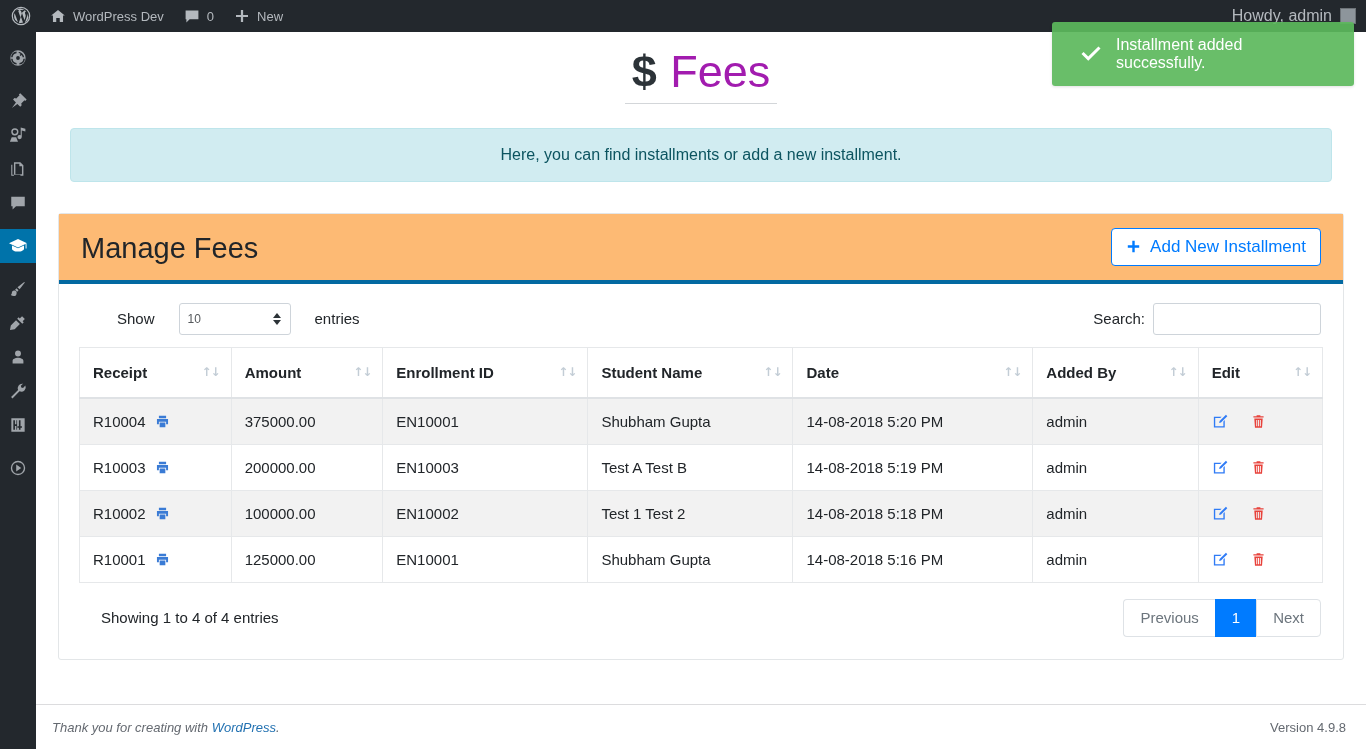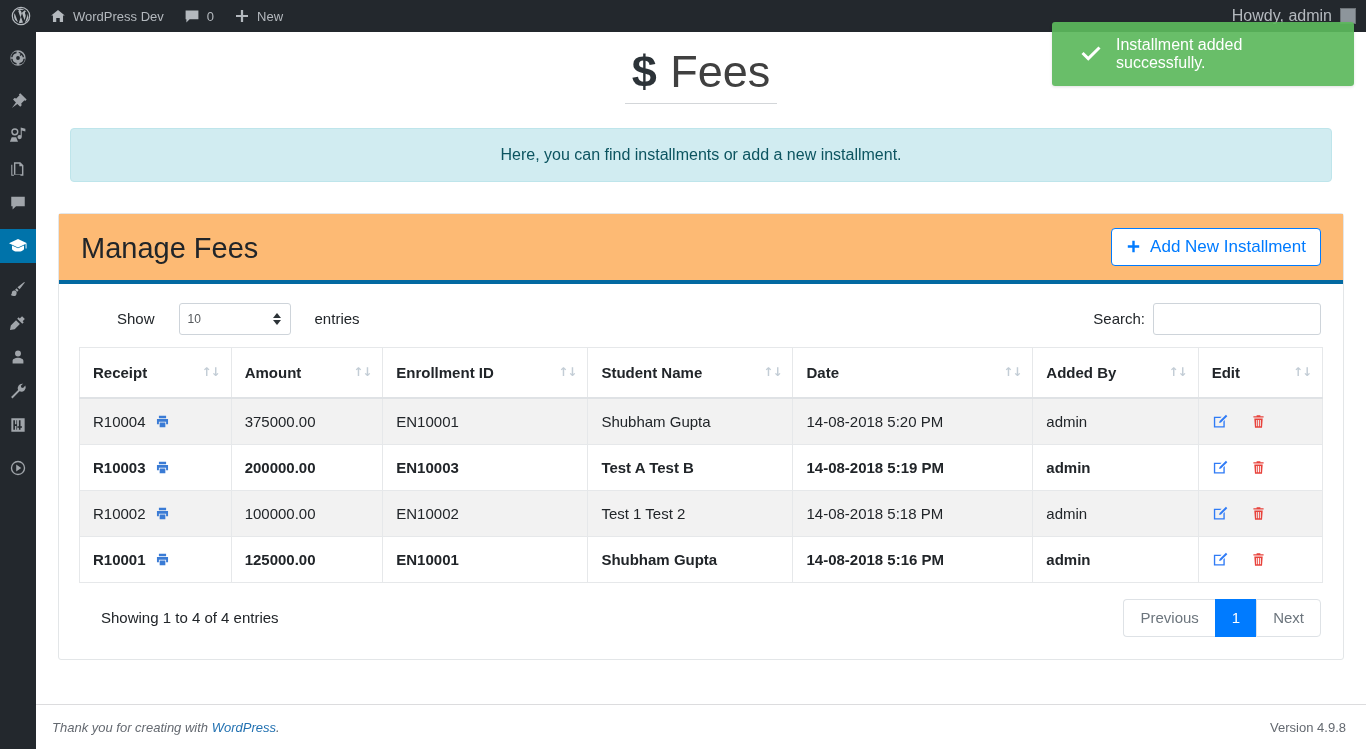--- a/index.html
+++ b/index.html
@@ -85,21 +85,21 @@
     font-size: 45px;
     color: #2c3338;
     line-height: 1.15;
   }
   .page-title .money {
     font-weight: 700;
     letter-spacing: 1px;
   }
   .page-title .ttl {
     font-weight: 300;
-    color: #404040;
+    color: #a21caf;
   }
   .title-underline {
     width: 152px; height: 1px;
     background: #d3d6d9;
     margin: 5px auto 0;
   }
 
   
   .alert-info {
     margin: 24px 34px 0 34px;
@@ -222,21 +222,21 @@
     font-size: 12px;
     color: #c3cdd6;
     letter-spacing: -1px;
     font-family: "DejaVu Sans", sans-serif;
   }
   table.fees tbody td {
     padding: 14px 13px;
     color: #212529;
   }
   table.fees tbody tr.odd td { background: #f2f2f2; }
-  table.fees tbody tr.even td { background: #ffffff; font-weight: bold; }
+  table.fees tbody tr.even td { background: #ffffff; }
 
   .receipt-cell { display: flex; align-items: center; gap: 9px; }
   .icon-btn {
     display: inline-flex; align-items: center; justify-content: center;
     background: none; border: none; padding: 0; cursor: pointer;
   }
   .icon-print svg { fill: #3a7bd5; display: block; }
   .icon-edit svg  { fill: #2f7bf6; display: block; }
   .icon-trash svg { fill: #e8423b; display: block; }
   .action-cell { display: flex; align-items: center; gap: 22px; }

